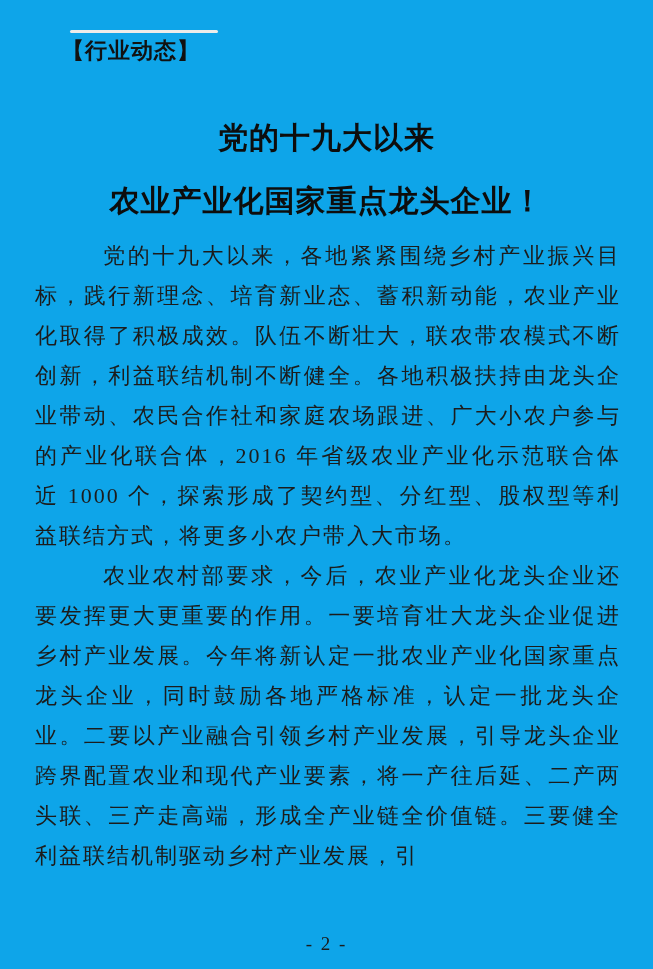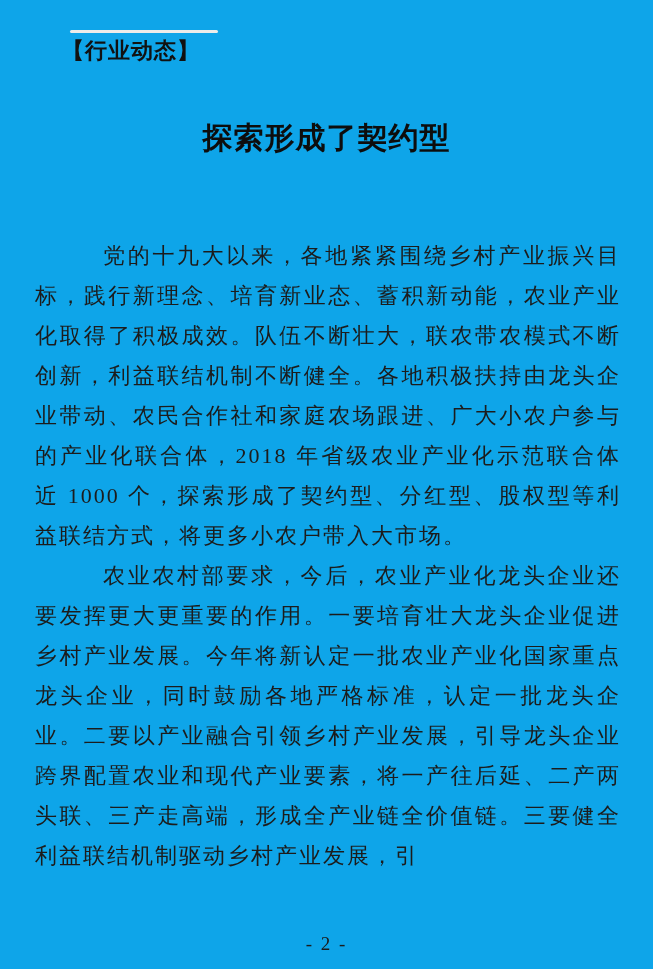--- a/index.html
+++ b/index.html
@@ -86,23 +86,24 @@
 </head>
 <body>
 
 <div class="page">
 
   <div class="scan-artifact"></div>
 
   <div class="section-header">【行业动态】</div>
 
   <h1 class="title">
-    <span class="title-line">探索形成了契约型</span>
+    <span class="title-line">党的十九大以来</span>
+    <span class="title-line">农业产业化国家重点龙头企业！</span>
   </h1>
 
   <div class="doc-body">
-    <p>党的十九大以来，各地紧紧围绕乡村产业振兴目标，践行新理念、培育新业态、蓄积新动能，农业产业化取得了积极成效。队伍不断壮大，联农带农模式不断创新，利益联结机制不断健全。各地积极扶持由龙头企业带动、农民合作社和家庭农场跟进、广大小农户参与的产业化联合体，2018 年省级农业产业化示范联合体近 1000 个，探索形成了契约型、分红型、股权型等利益联结方式，将更多小农户带入大市场。</p>
+    <p>党的十九大以来，各地紧紧围绕乡村产业振兴目标，践行新理念、培育新业态、蓄积新动能，农业产业化取得了积极成效。队伍不断壮大，联农带农模式不断创新，利益联结机制不断健全。各地积极扶持由龙头企业带动、农民合作社和家庭农场跟进、广大小农户参与的产业化联合体，2016 年省级农业产业化示范联合体近 1000 个，探索形成了契约型、分红型、股权型等利益联结方式，将更多小农户带入大市场。</p>
     <p>农业农村部要求，今后，农业产业化龙头企业还要发挥更大更重要的作用。一要培育壮大龙头企业促进乡村产业发展。今年将新认定一批农业产业化国家重点龙头企业，同时鼓励各地严格标准，认定一批龙头企业。二要以产业融合引领乡村产业发展，引导龙头企业跨界配置农业和现代产业要素，将一产往后延、二产两头联、三产走高端，形成全产业链全价值链。三要健全利益联结机制驱动乡村产业发展，引</p>
   </div>
 
   <div class="page-footer">- 2 -</div>
 
 </div>
 
 </body></html>

